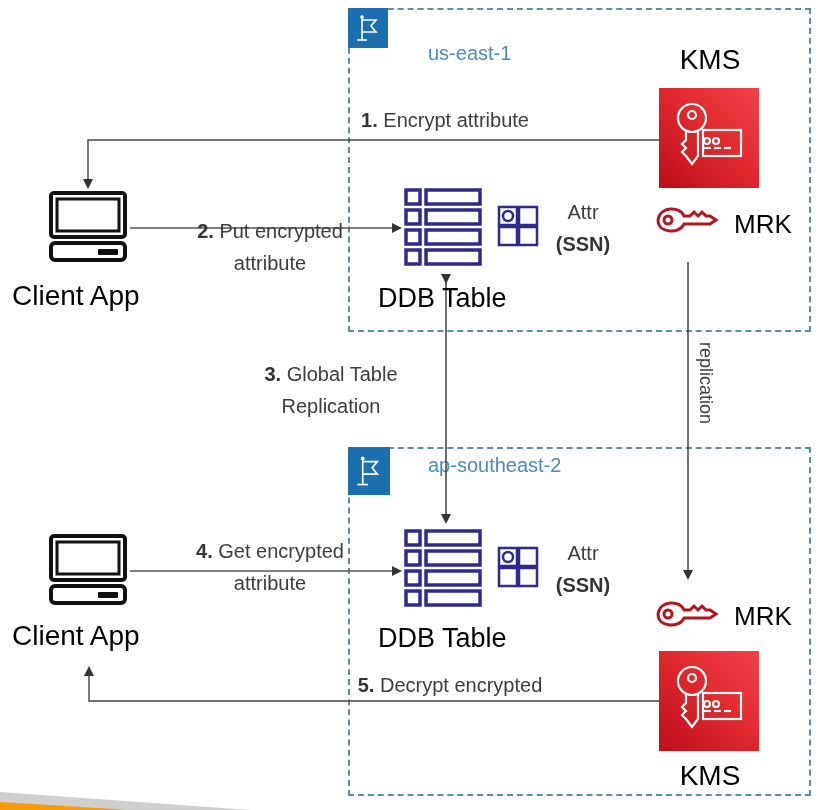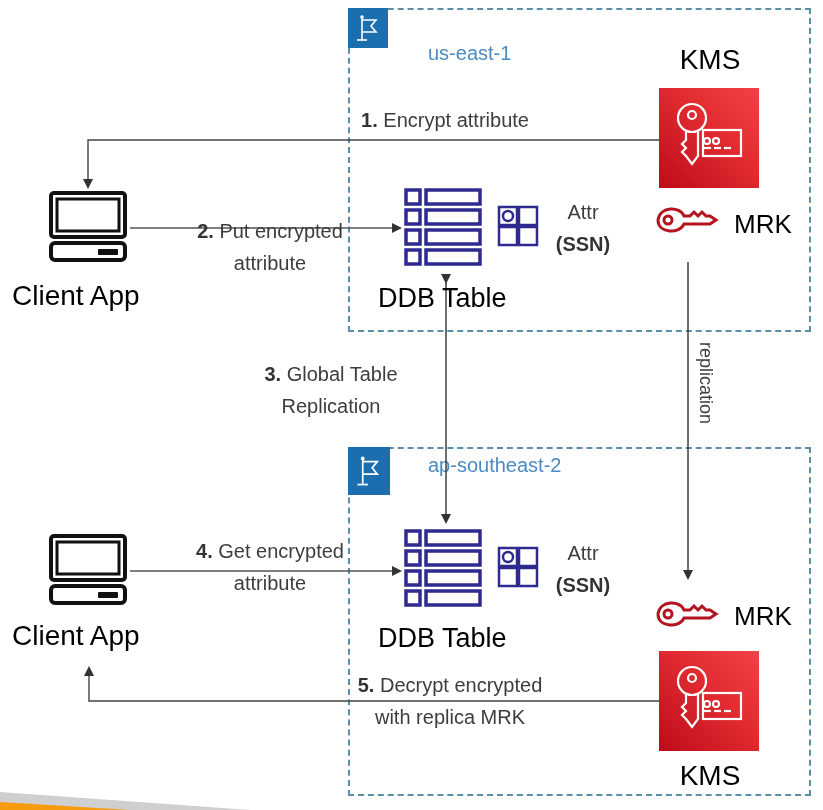--- a/index.html
+++ b/index.html
@@ -91,21 +91,20 @@
 <div class="lbl center" style="left:231px;top:358px;width:200px;">
   <b>3.</b> <span>Global Table</span><br>
   <span>Replication</span>
 </div>
 <div class="lbl center" style="left:160px;top:535px;width:220px;">
   <b>4.</b> <span>Get encrypted</span><br>
   <span>attribute</span>
 </div>
 <div class="lbl center" style="left:335px;top:669px;width:230px;">
   <b>5.</b> <span>Decrypt encrypted</span><br>
-  <span>with replica MRK</span>
 </div>
 
 <svg class="abs" style="left:403px;top:187px;" width="80" height="82" viewBox="0 0 80 82">
   <g fill="none" stroke="#2e2a8f" stroke-width="3.5">
     <rect x="3" y="3" width="14" height="14"></rect>
       <rect x="23" y="3" width="54" height="14"></rect>
     <rect x="23" y="23" width="54" height="14"></rect>
       <rect x="3" y="23" width="14" height="14"></rect>
     <rect x="3" y="43" width="14" height="14"></rect>
       <rect x="23" y="43" width="54" height="14"></rect>

